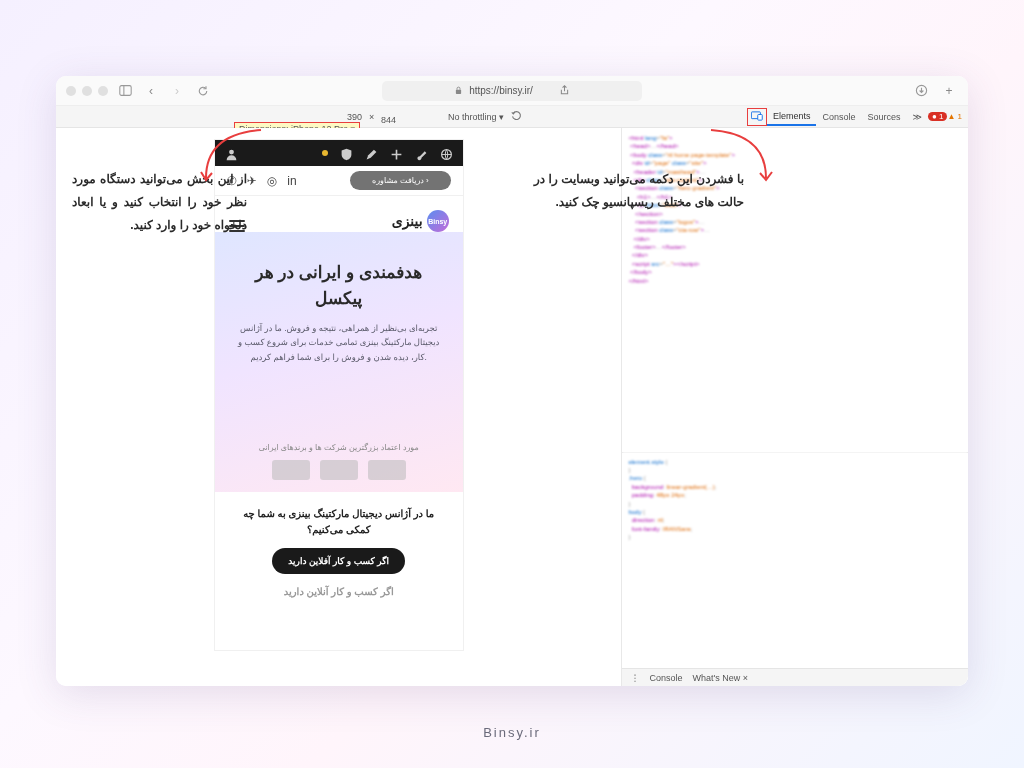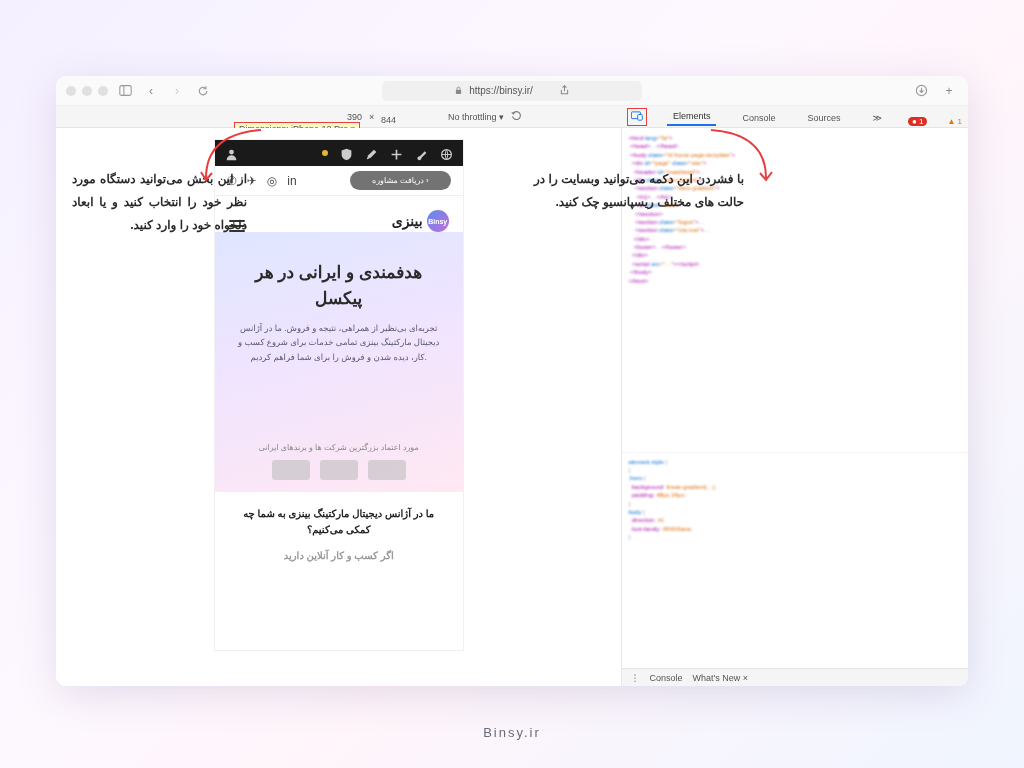--- a/index.html
+++ b/index.html
@@ -66,21 +66,21 @@
   margin-top: 24px;
 }
 .dim-w { position: absolute; left: 291px; font-size: 9px; }
 .dim-x { position: absolute; left: 313px; font-size: 9px; }
 .dim-h { position: absolute; left: 325px; font-size: 9px; margin-top: 7px; }
 .zoom { position: absolute; left: 360px; font-size: 9px; cursor: pointer; margin-top: 44px; }
 .throttle { position: absolute; left: 392px; font-size: 9px; cursor: pointer; }
 .rotate { position: absolute; left: 455px; color: #777; cursor: pointer; }
 
 .dev-right {
-  position: absolute; right: 6px; display: flex; align-items: flex-end; gap: 20px;
+  position: absolute; right: 6px; display: flex; align-items: center; gap: 0;
   font-size: 9px;
 }
 .dev-tab { padding: 3px 6px; cursor: pointer; color: #555; }
 .dev-tab.active { border-bottom: 2px solid #1a73e8; color: #333; }
 .device-toggle {
   border: 1.5px solid #e83e3e; padding: 2px 3px; cursor: pointer;
 }
 .err-badge { background: #d93025; color: #fff; border-radius: 8px; padding: 0 4px; font-size: 8px; }
 .warn-badge { color: #e37400; font-size: 8px; }
 
@@ -322,20 +322,21 @@
             <div class="hero-trusted">مورد اعتماد بزرگترین شرکت ها و برندهای ایرانی</div>
             <div class="logos-row">
               <div class="logo-ph"></div>
               <div class="logo-ph"></div>
               <div class="logo-ph"></div>
             </div>
           </div>
         </div>
         <div class="below">
           <h3>ما در آژانس دیجیتال مارکتینگ بینزی به شما چه کمکی می‌کنیم؟</h3>
+          <span class="pill-dark">اگر کسب و کار آفلاین دارید</span>
           <h4>اگر کسب و کار آنلاین دارید</h4>
         </div>
       </div>
     </div>
 
     <div class="devtools-panel">
       <div class="blur-code">
         <div class="blur-line"><span class="t1">&lt;html</span> <span class="t2">lang</span>=<span class="t3">"fa"</span><span class="t1">&gt;</span></div>
         <div class="blur-line">&nbsp;<span class="t1">&lt;head&gt;</span>…<span class="t1">&lt;/head&gt;</span></div>
         <div class="blur-line">&nbsp;<span class="t1">&lt;body</span> <span class="t2">class</span>=<span class="t3">"rtl home page-template"</span><span class="t1">&gt;</span></div>

